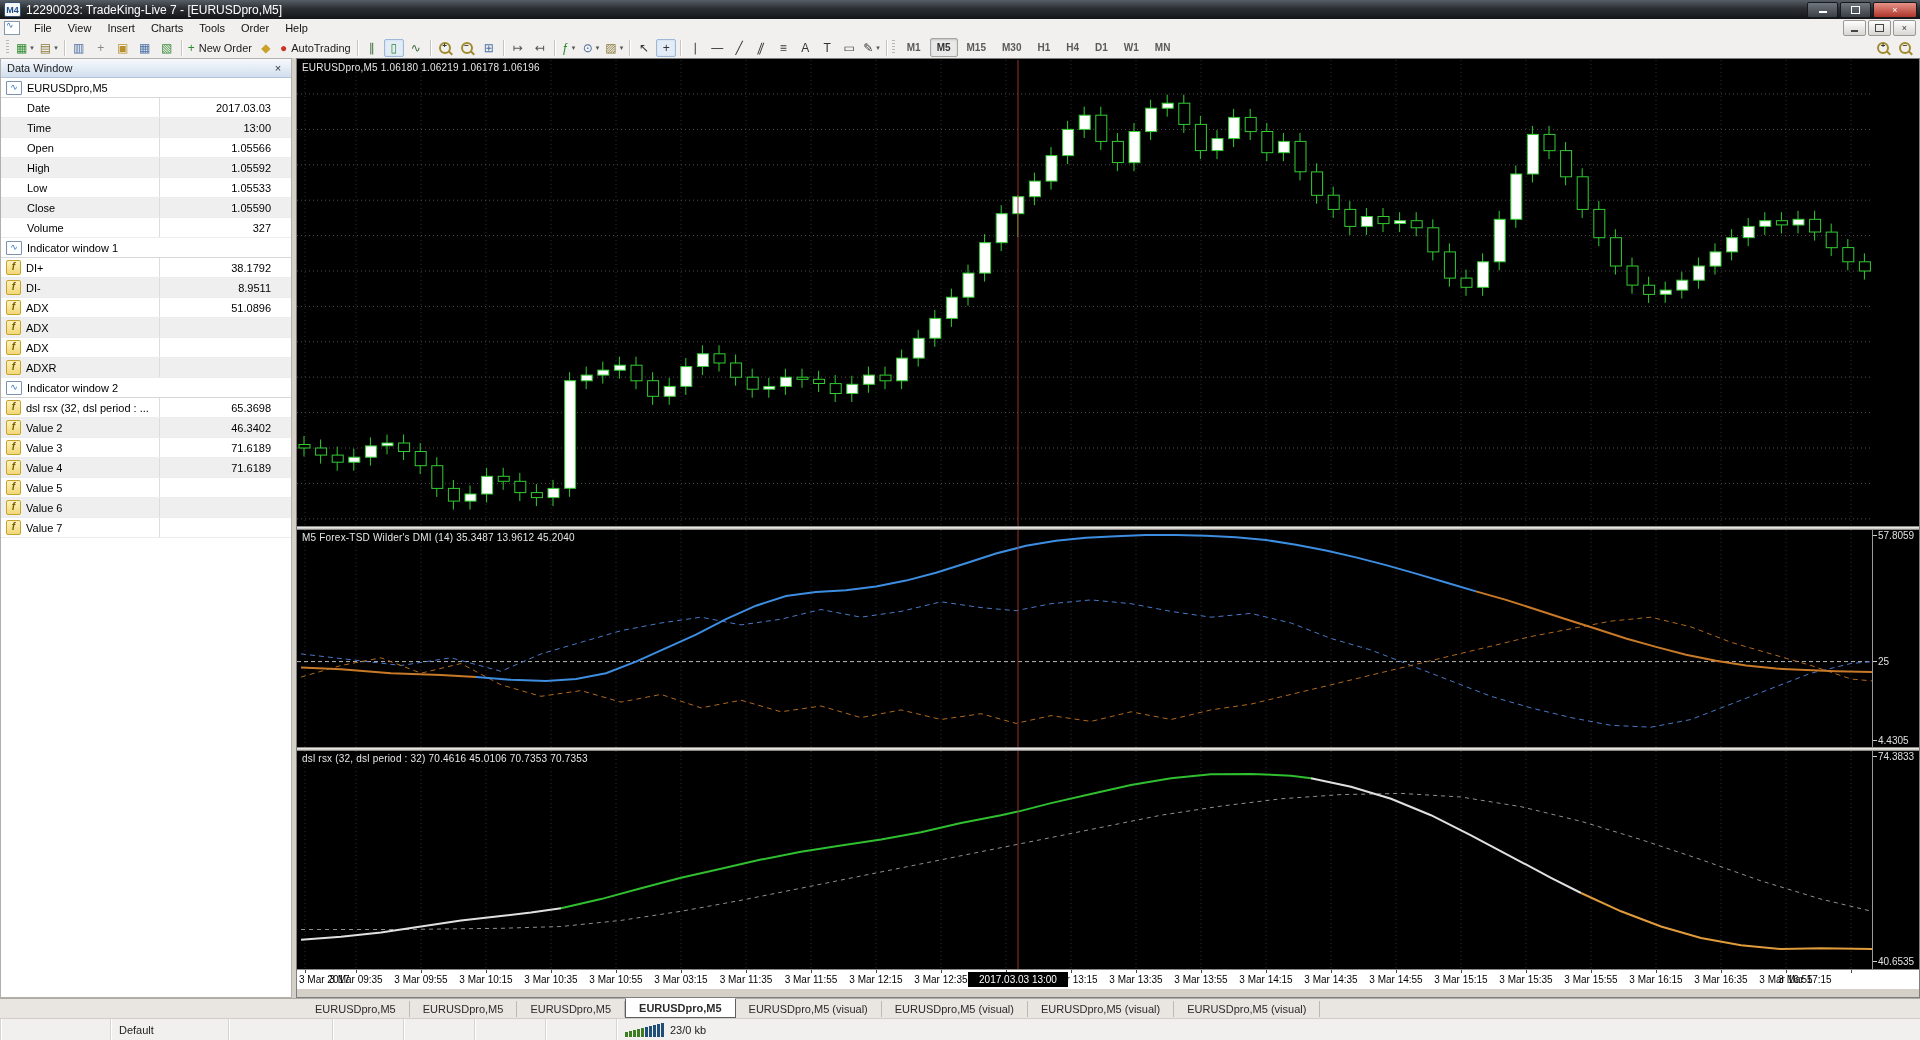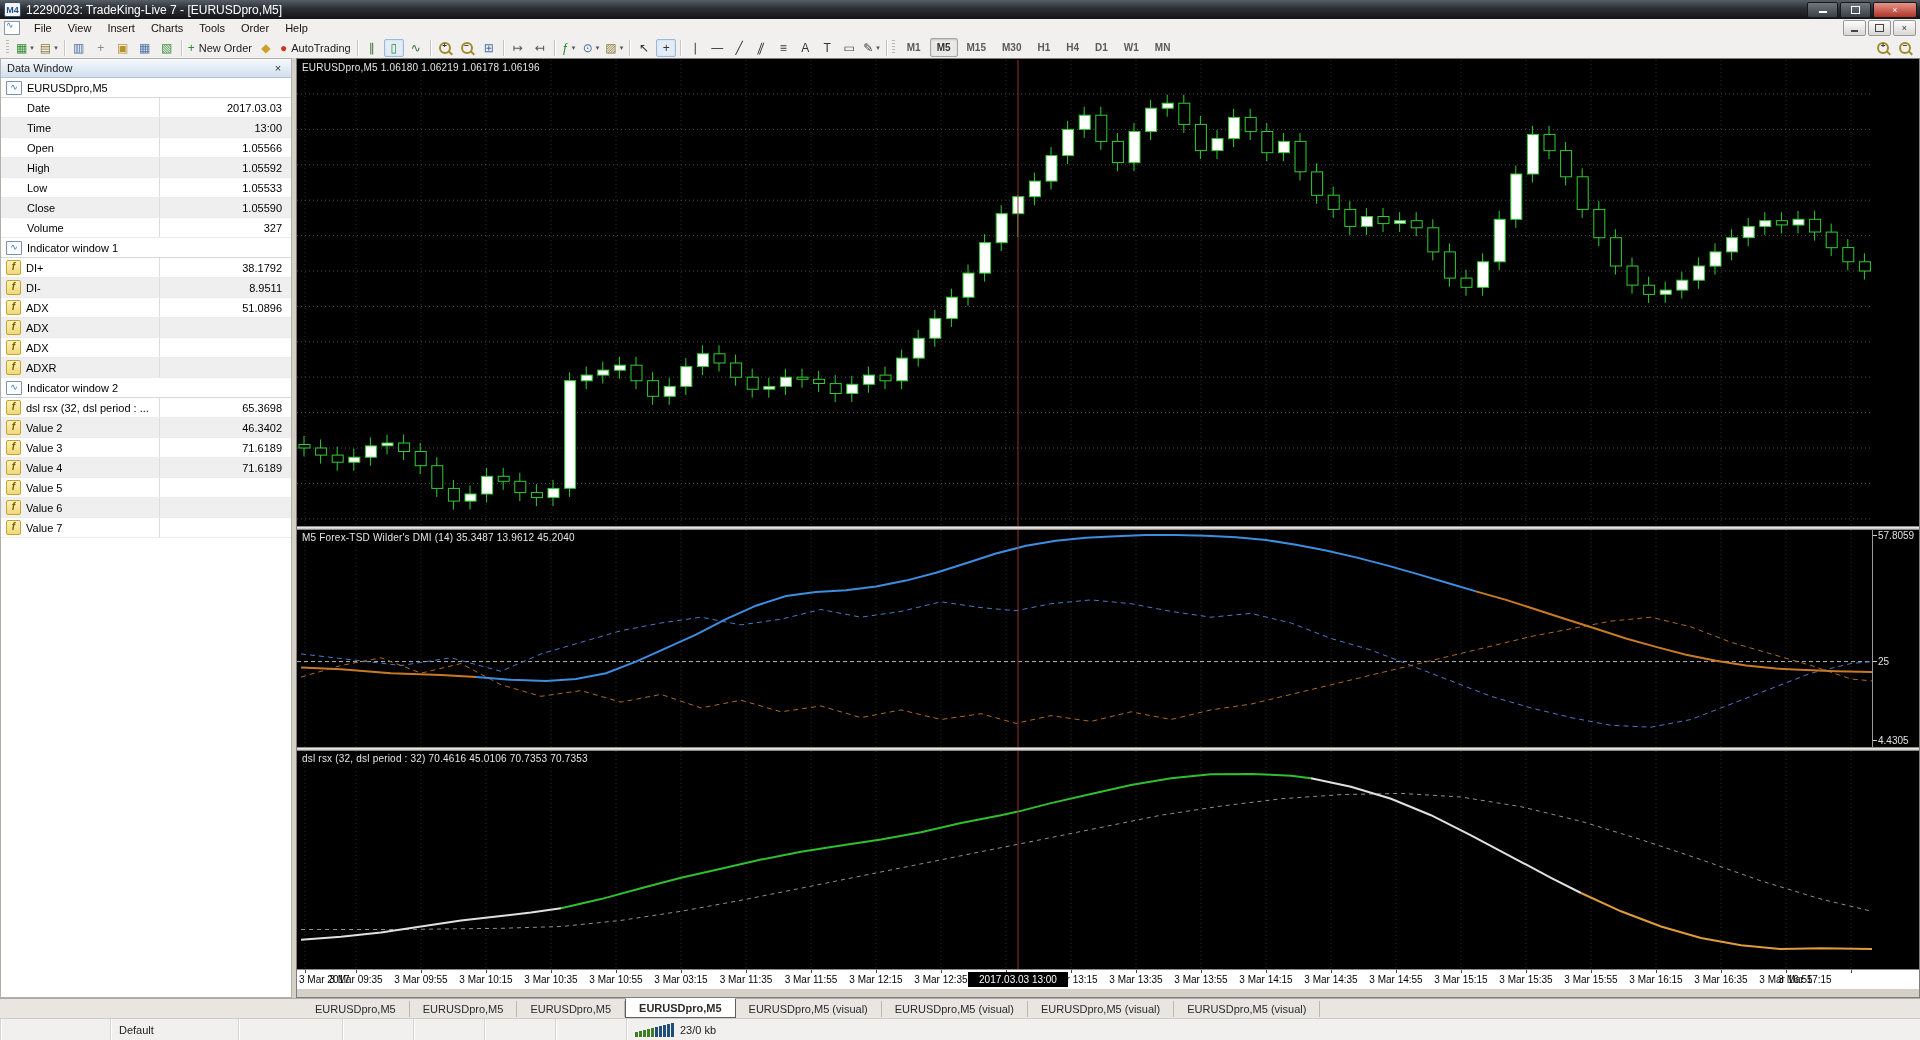--- a/index.html
+++ b/index.html
@@ -50,21 +50,21 @@
   
   .dataWindow{position:absolute;left:0;top:58px;width:292px;height:940px;background:#ffffff;
     border:1px solid #b3b0ab;box-sizing:border-box;font-size:11px}
   .dwHeader{height:18px;background:linear-gradient(#f6f9fc,#d2dfef);border-bottom:1px solid #b3c2d6;
     display:flex;align-items:center;padding:0 6px;color:#1c1c1c}
   .dwClose{margin-left:auto;font-size:11px;color:#333;width:14px;text-align:center}
   .dwRow{height:19px;display:flex;align-items:stretch;color:#000;border-bottom:1px solid #ececec}
   .dwRow.alt{background:#efefef}
   .dwRow .lbl{width:158px;display:flex;align-items:center;gap:5px;padding-left:5px;box-sizing:border-box;overflow:hidden;white-space:nowrap}
   .dwRow .lbl.indent{padding-left:26px}
-  .dwRow .val{flex:1;display:flex;align-items:center;justify-content:flex-end;padding-right:9px;border-left:1px solid #dcdcdc}
+  .dwRow .val{flex:1;display:flex;align-items:center;justify-content:flex-end;padding-right:20px;border-left:1px solid #dcdcdc}
   .dwRow.sec{border-bottom:1px solid #d8d8d8}
   .symIcon{width:14px;height:12px;background:#fff;border:1px solid #7a91b4;color:#2f6fbf;font-size:9px;line-height:10px;
     text-align:center;flex:none;border-radius:1px}
   .fIcon{width:13px;height:13px;background:linear-gradient(#fdf3c0,#f0d878);border:1px solid #c9a227;color:#7a5c00;
     font-size:10px;line-height:12px;text-align:center;font-style:italic;font-weight:bold;flex:none;border-radius:2px}
   .vsplit{position:absolute;left:292px;top:58px;width:4px;height:940px;background:#d4d0c8}
   
   .chartRegion{position:absolute;left:296px;top:58px;width:1624px;height:940px;background:#000;
     border:1px solid #7f7f7f;box-sizing:border-box}
   .panel{position:absolute;left:0;width:1622px;overflow:hidden;background:#000}
@@ -736,20 +736,24 @@
         <line x1="1489" y1="0" x2="1489" y2="218" stroke="#2c2c2c" stroke-dasharray="1 3"></line>
         <line x1="1554" y1="0" x2="1554" y2="218" stroke="#2c2c2c" stroke-dasharray="1 3"></line>
         <polyline fill="none" stroke="#909090" stroke-width="1" stroke-dasharray="4 4" points="4,178.5 104,178.5 204,177.3 264,175.5 324,169.4 384,160.3 444,149.3 504,137.2 564,125.0 624,112.9 684,100.7 744,88.6 804,76.4 864,64.2 924,55.1 984,47.8 1044,43.6 1104,42.4 1164,46.0 1224,55.7 1284,70.3 1344,88.6 1404,108.6 1464,129.9 1524,148.1 1575,160.3"></polyline>
         <polyline fill="none" stroke="#e0e0e0" stroke-width="2" points="4,188.8 44,185.8 84,181.5 124,175.5 164,169.4 204,165.1 234,161.5 264,157.2"></polyline>
         <polyline fill="none" stroke="#2fbf2f" stroke-width="2" points="264,157.2 304,148.1 344,137.2 384,126.8 424,117.7 464,108.6 504,100.7 544,94.6 584,88.6 624,81.3 664,72.1 704,64.2 721,60.6 754,52.1 794,43.0 834,33.9 874,27.2 914,23.2 954,22.9 994,24.7 1014,27.2"></polyline>
         <polyline fill="none" stroke="#e0e0e0" stroke-width="2" points="1014,27.2 1054,35.7 1094,47.8 1134,64.2 1174,84.3 1214,105.6 1254,126.8 1284,142.0"></polyline>
         <polyline fill="none" stroke="#e09c3c" stroke-width="2" points="1284,142.0 1324,160.3 1364,175.5 1404,187.0 1444,194.3 1484,198.0 1524,197.3 1575,198.0"></polyline>
         <line x1="721" y1="0" x2="721" y2="218" stroke="#993333"></line>
       </svg>
     <div class="chartHeader">dsl rsx (32, dsl period : 32) 70.4616 45.0106 70.7353 70.7353</div>
+    <div class="axCol" id="rsxAxis">
+        <div class="axLbl" style="top: 0px;">74.3833</div>
+        <div class="axLbl" style="top: 205px;">40.6535</div>
+      </div>
   </div>
   <div class="timeAxis" id="timeAxis">
     <div class="taHighlight">2017.03.03 13:00</div>
   <div class="taTick" style="left: 8px;"></div>
       <div class="taLbl" style="left: 2px; transform: none;">3 Mar 2017</div>
       <div class="taTick" style="left: 59px;"></div>
       <div class="taLbl" style="left: 59px;">3 Mar 09:35</div>
       <div class="taTick" style="left: 124px;"></div>
       <div class="taLbl" style="left: 124px;">3 Mar 09:55</div>
       <div class="taTick" style="left: 189px;"></div>
@@ -807,21 +811,21 @@
     <span class="tab active">EURUSDpro,M5</span>
     <span class="tab">EURUSDpro,M5 (visual)</span>
     <span class="tab">EURUSDpro,M5 (visual)</span>
     <span class="tab">EURUSDpro,M5 (visual)</span>
     <span class="tab">EURUSDpro,M5 (visual)</span>
   </div>
 
 <div class="statusbar">
   <span id="sbCells" style="display:flex">
       <span class="sbCell" style="width: 110px;"></span>
-      <span class="sbCell" style="width: 128px;">Default</span>
+      <span class="sbCell" style="width: 118px;">Default</span>
       <span class="sbCell" style="width: 104px;"></span>
       <span class="sbCell" style="width: 71px;"></span>
       <span class="sbCell" style="width: 71px;"></span>
       <span class="sbCell" style="width: 71px;"></span>
       <span class="sbCell" style="width: 71px;"></span>
     </span>
   <span class="sbCell" style="width:190px">
     <span class="sigbars" id="sigbars">
         <span style="height: 5px; background: rgb(63, 125, 35);"></span>
         <span style="height: 6px; background: rgb(63, 125, 35);"></span>

